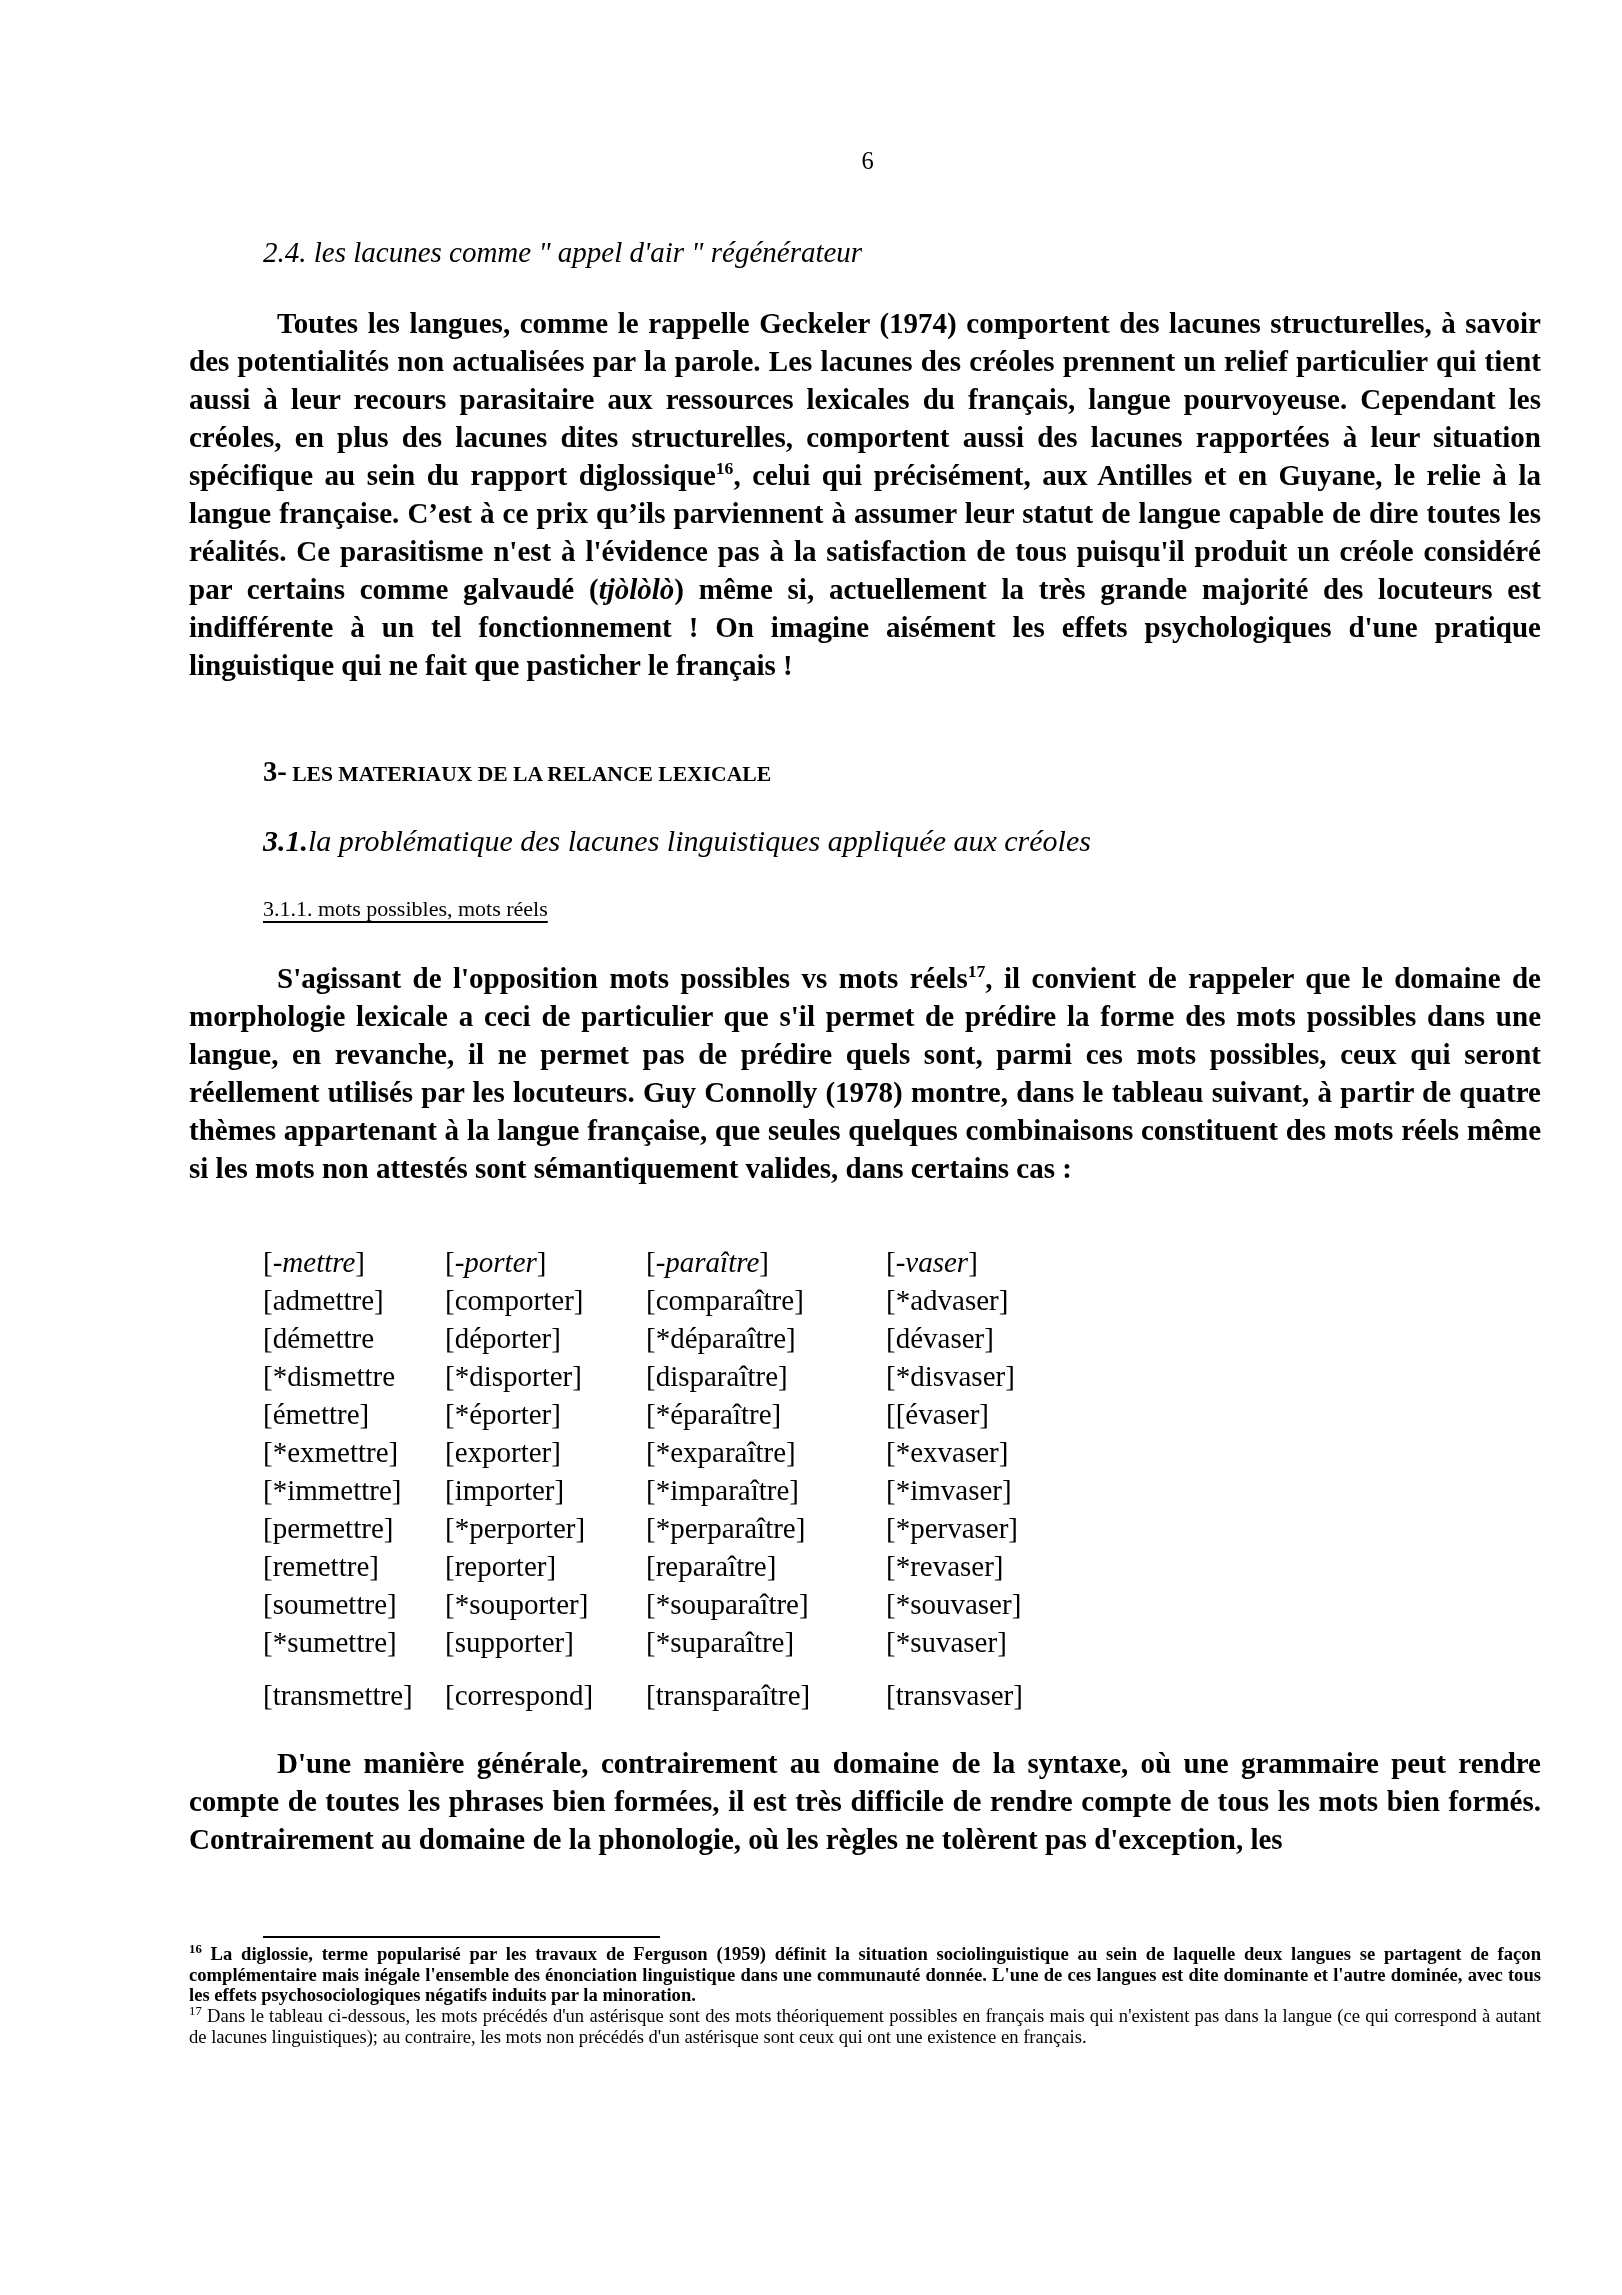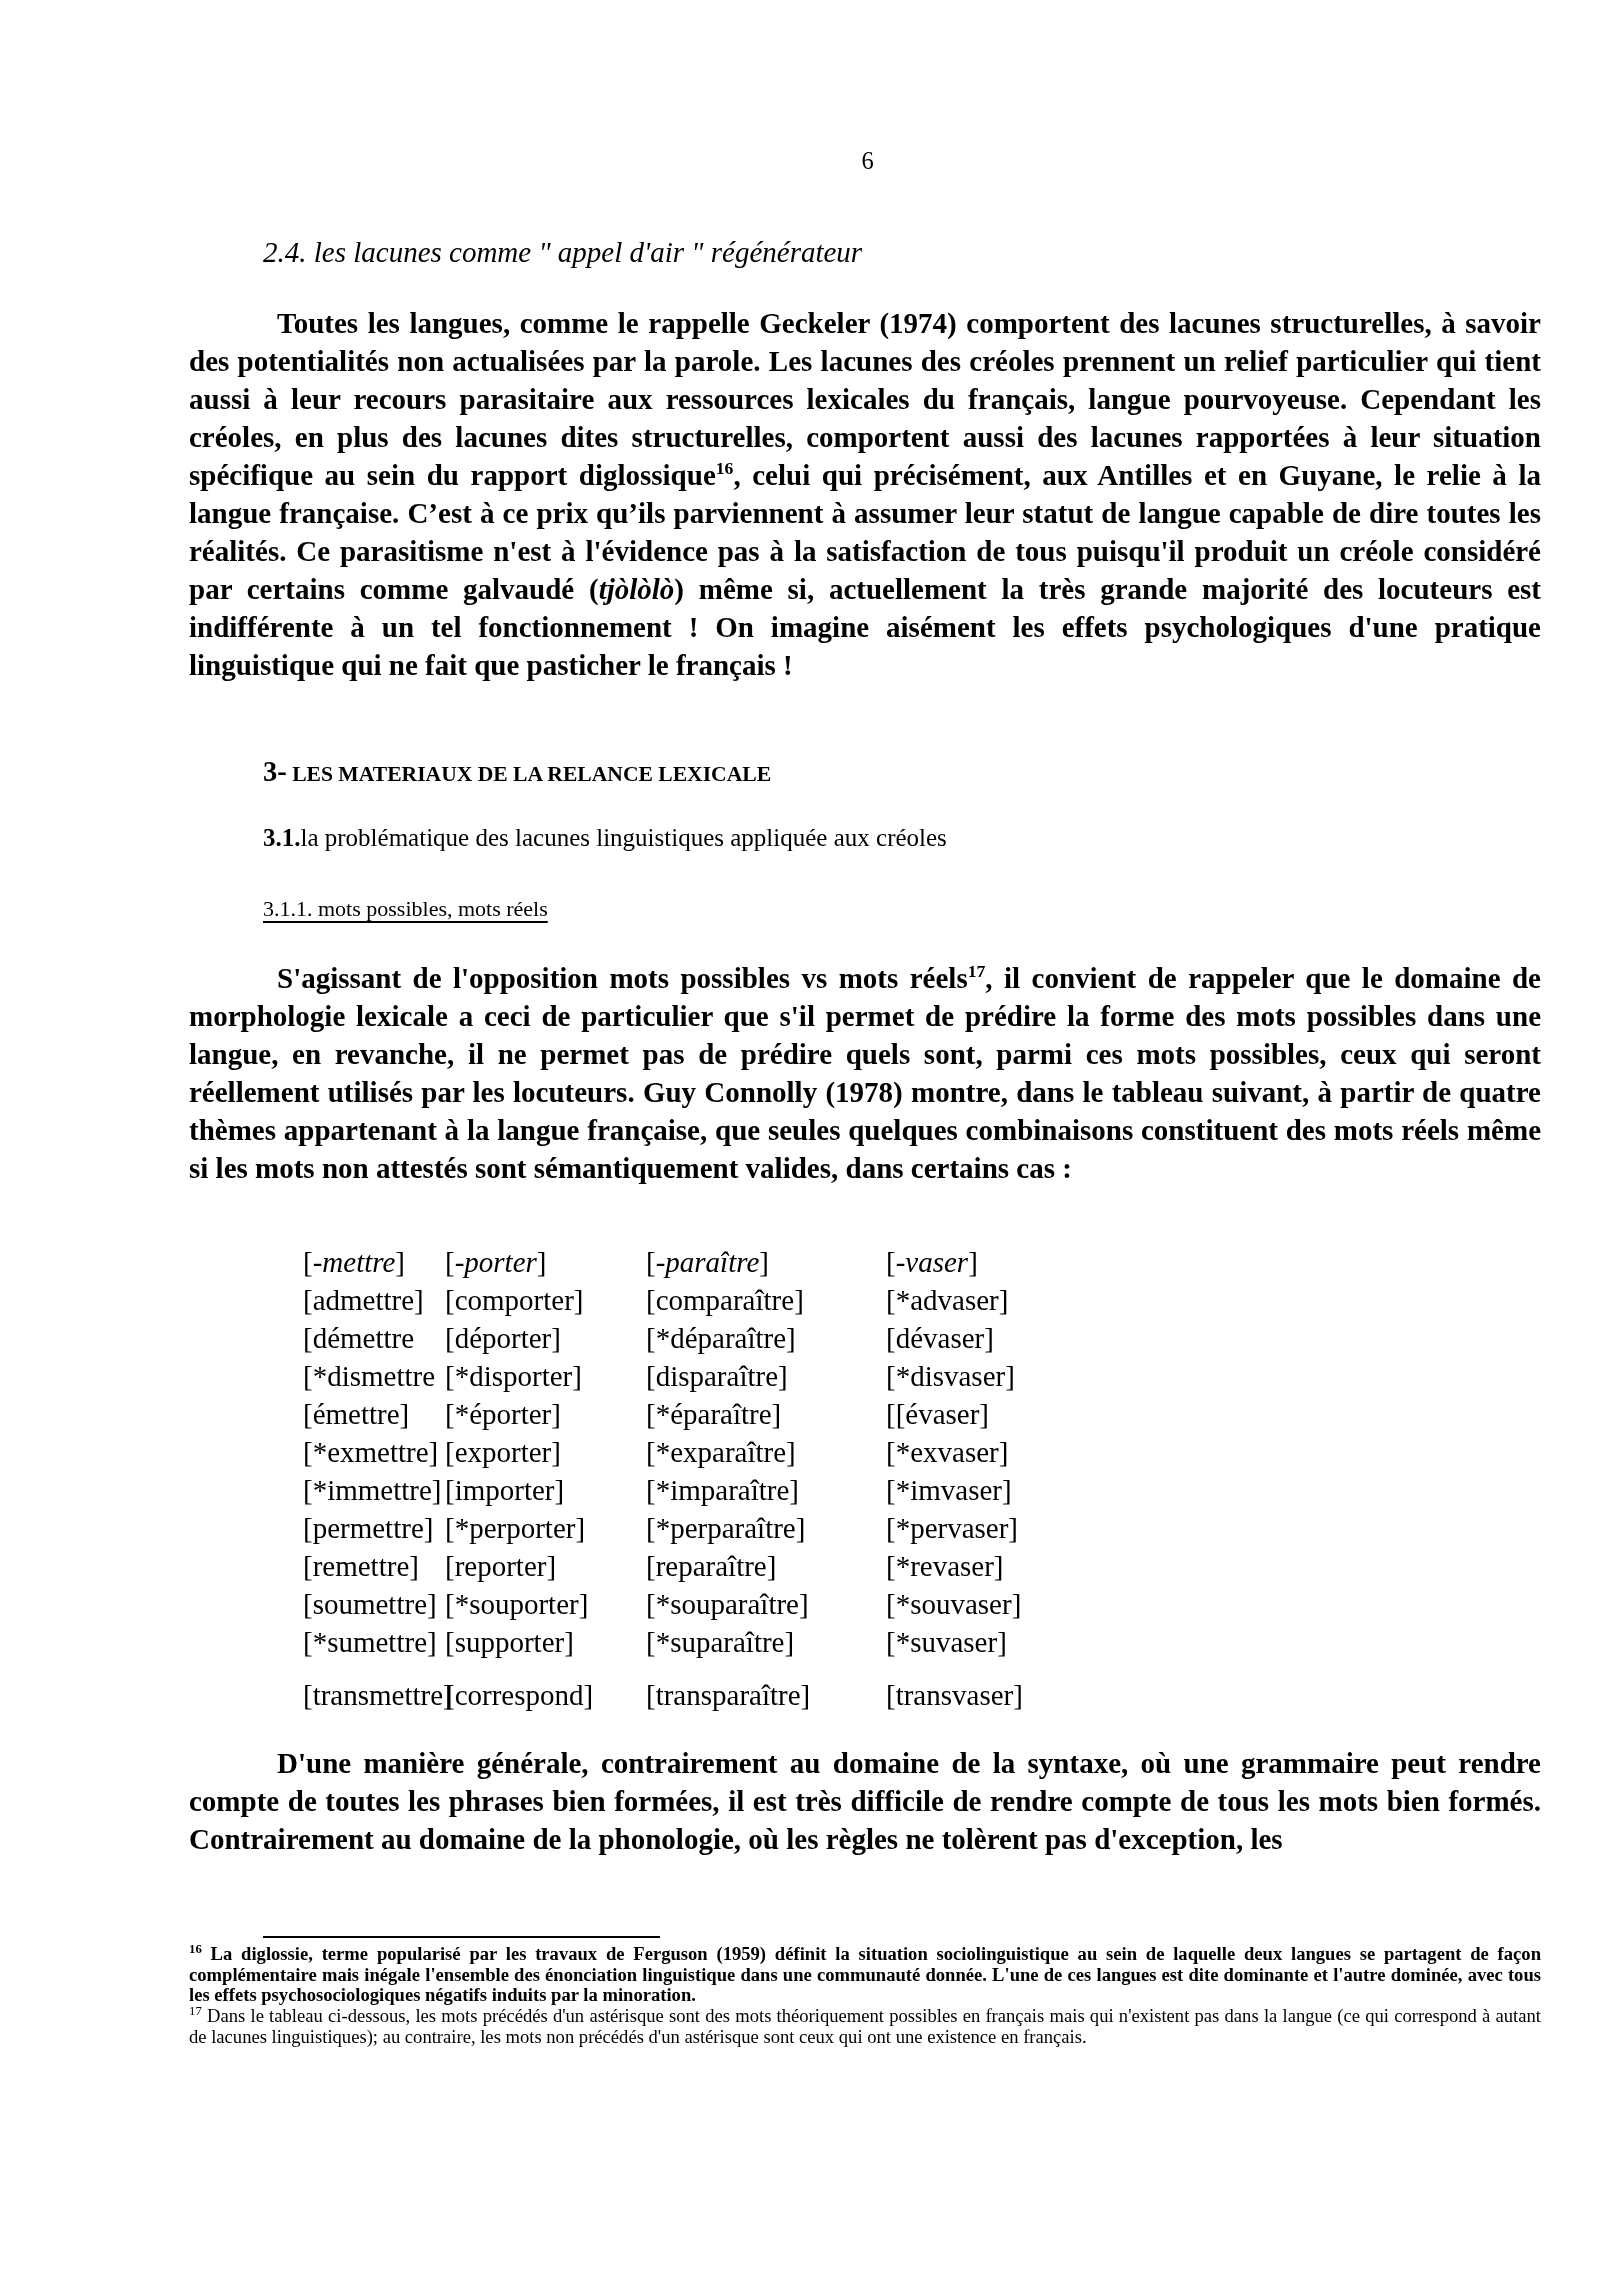--- a/index.html
+++ b/index.html
@@ -6,30 +6,30 @@
   body { width:1622px; height:2295px; position:relative; overflow:hidden;
          font-family:"Liberation Serif", "DejaVu Serif", serif; color:#000; }
   .page-num { position:absolute; top:147px; left:0; width:100%; text-align:center; font-size:24.5px; padding-left:113px; box-sizing:border-box;}
   .h24 { position:absolute; top:236px; left:263px; font-size:29px; font-style:italic; }
   .h24 b { font-weight:normal; }
   .para { position:absolute; left:189px; width:1352px; font-size:29px; line-height:38px; text-align:justify; text-align-last:left;font-weight:bold; }
   .para .indent { display:inline-block; width:88px; }
   .p1 { top:304px; }
   .h3 { position:absolute; top:756px; left:263px; font-size:21.6px; font-weight:bold; }
   .h3 .num { font-size:28.5px; }
-  .h31 { position:absolute; top:824px; left:263px; font-size:25px; }
+  .h31 { position:absolute; top:824px; left:263px; font-size:30px; font-style:italic; }
   .h31 b { font-weight:bold; }
   .h311 { position:absolute; top:896px; left:263px; font-size:22px; text-decoration:underline; text-decoration-thickness:2px; text-underline-offset:4.9px; }
   .p2 { top:959px; }
   sup { font-size:17.7px; line-height:0; vertical-align:super; }
   .tbl { position:absolute; left:263px; top:1246px; font-size:29px; }
   .trow { position:relative; height:38px; white-space:nowrap; }
   .trow.gap { margin-top:14.7px; }
   .cell { position:absolute; top:0; }
-  .c0 { left:0;margin-left:40px; } .c1 { left:182px; } .c2 { left:383px; } .c3 { left:623px; }
+  .c0 { left:0; } .c1 { left:182px; } .c2 { left:383px; } .c3 { left:623px; }
   .p3 { top:1744px; }
   .fn-rule { position:absolute; left:263px; top:1936px; width:397px; height:1.5px; background:#000; }
   .fn { position:absolute; left:189px; width:1352px; font-size:18.6px; line-height:20.6px; text-align:justify; text-align-last:left; }
   .fn sup { font-size:12.8px; }
   .fn16 { top:1944px;font-weight:bold; }
   .fn17 { top:2006px; }
 </style>
 </head>
 <body>
 

